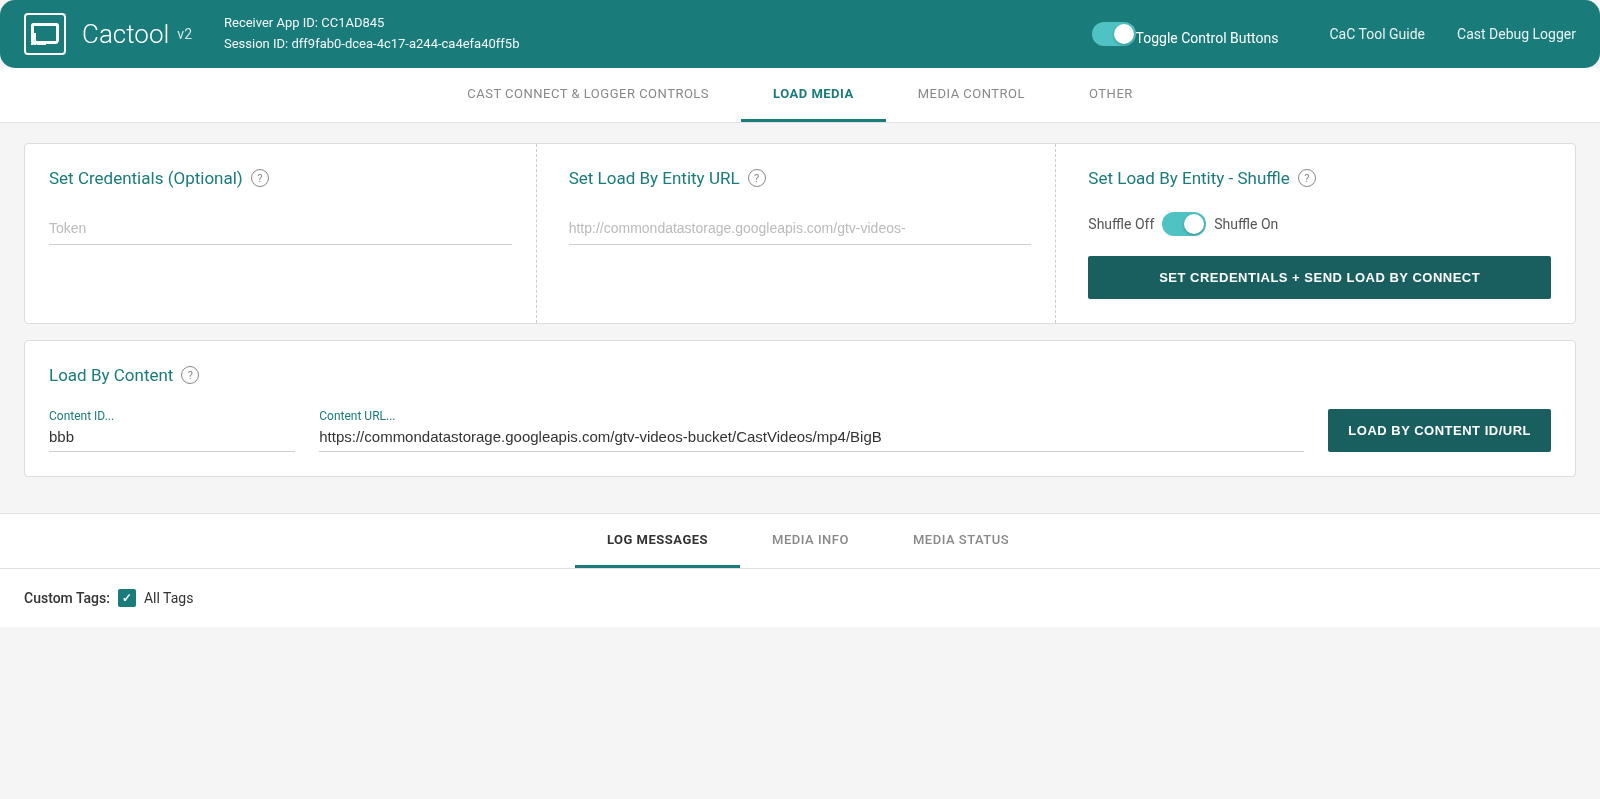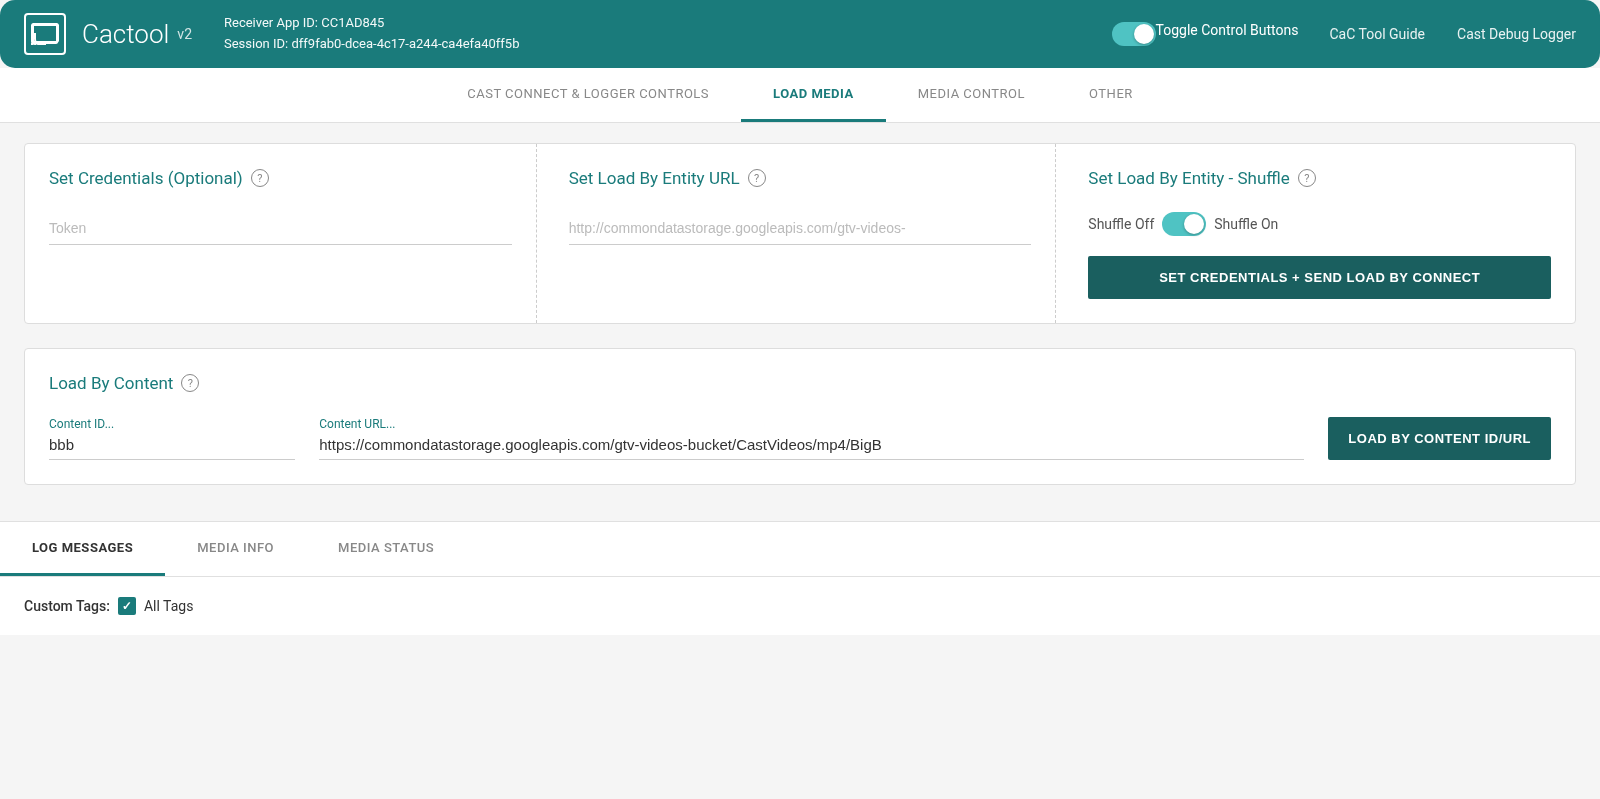--- a/index.html
+++ b/index.html
@@ -63,22 +63,22 @@
     .header-session {
       flex: 1;
     }
     .header-session-line {
       font-size: 13px;
       line-height: 1.6;
       color: rgba(255,255,255,0.95);
     }
     .header-toggle {
       display: flex;
-      align-items: flex-start;
-      margin: 0 15px;
+      align-items: flex-end;
+      margin: 0 35px;
       gap: 0;
     }
     .header-toggle-label {
       font-size: 14px;
       color: white;
     }
     .toggle-switch {
       width: 44px;
       height: 24px;
       background: #4fc3c3;
@@ -139,21 +139,21 @@
       background: #f5f5f5;
     }
 
     
     .cards-row {
       display: flex;
       gap: 8px;
       border: 1px solid #ddd;
       border-radius: 4px;
       background: white;
-      margin-bottom: 24px;
+      margin-bottom: 16px;
     }
     .card {
       flex: 1;
       padding: 24px;
       border-right: 1px dashed #ccc;
     }
     .card:last-child { border-right: none; }
 
     .card-title {
       font-size: 17px;
@@ -283,22 +283,23 @@
       letter-spacing: 0.5px;
       cursor: pointer;
       border-radius: 2px;
       white-space: nowrap;
     }
 
     
     .bottom-tabs {
       background: white;
       display: flex;
-      justify-content: flex-start;
+      justify-content: center;
       border-bottom: 1px solid #e0e0e0;
+      padding-left: 16px;
     }
     .bottom-tab {
       padding: 18px 32px;
       font-size: 13px;
       font-weight: 500;
       color: #888;
       cursor: pointer;
       letter-spacing: 0.5px;
       border-bottom: 3px solid transparent;
       text-transform: uppercase;

